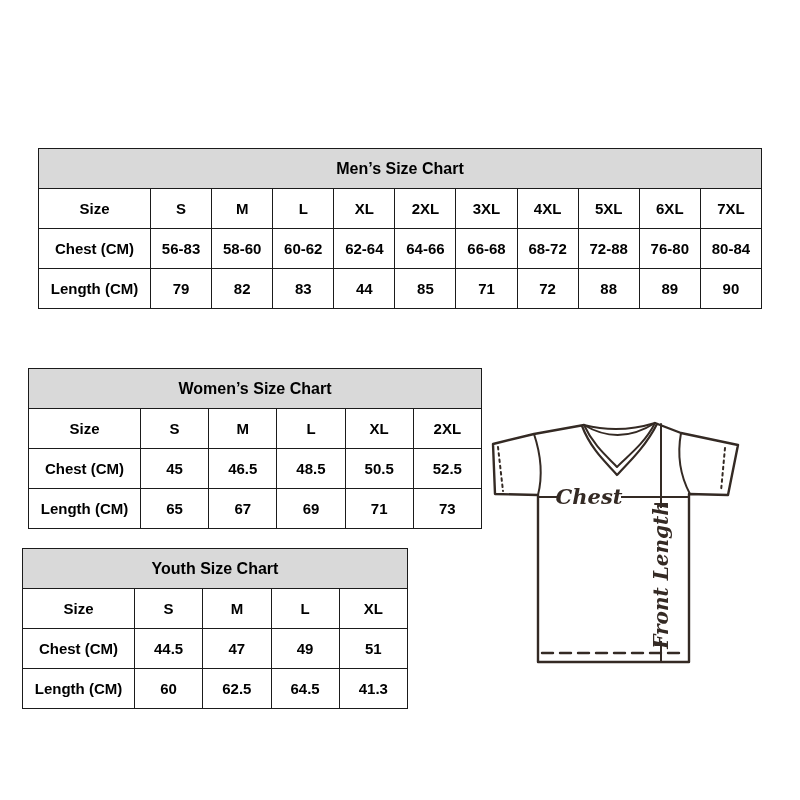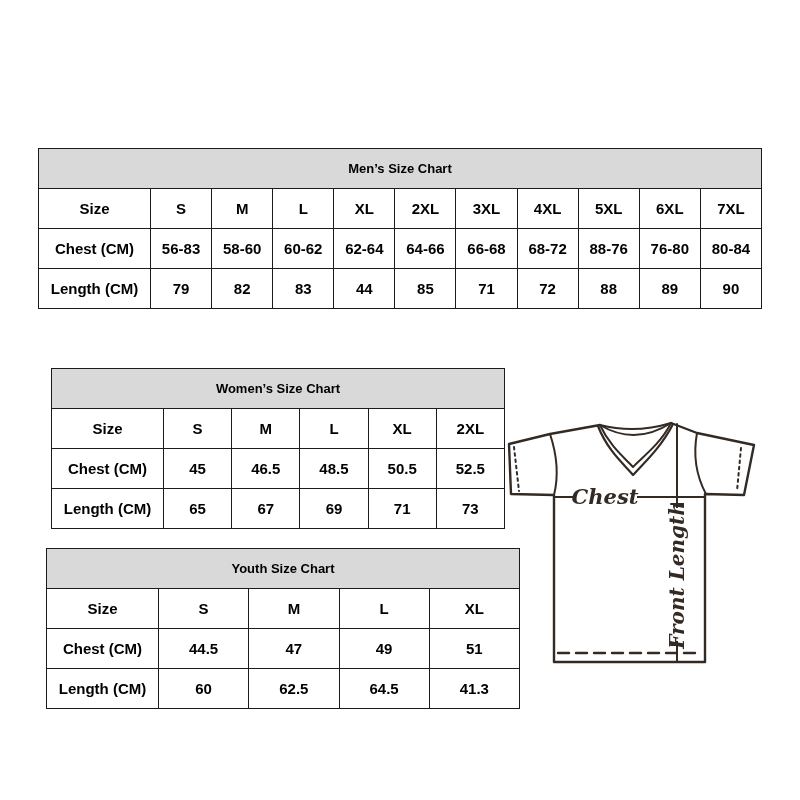--- a/index.html
+++ b/index.html
@@ -14,26 +14,26 @@
   table.size-table {
     position:absolute; border-collapse:collapse; table-layout:fixed;
     background:#fff;
   }
   table.size-table td {
     border:1.5px solid #1b1b1b; text-align:center; vertical-align:middle;
     font-weight:bold; font-size:15px; color:#000; padding:0; height:39px;
     overflow:hidden; white-space:nowrap;
   }
   table.size-table td.section-header {
-    background:#d9d9d9; font-size:13px; height:39px;
+    background:#d9d9d9; font-size:16px; height:39px;
   }
   #mens-table   { left:38px; top:148px; width:724px; }
-  #womens-table { left:51px; top:368px; width:454px; }
-  #youth-table  { left:46px; top:548px; width:474px; }
-  .jersey-wrap { position:absolute; left:492px; top:408px; width:280px; height:262px; }
+  #womens-table { left:28px; top:368px; width:454px; }
+  #youth-table  { left:22px; top:548px; width:386px; }
+  .jersey-wrap { position:absolute; left:476px; top:408px; width:280px; height:262px; }
   svg text.diagram-label {
     font-family:"DejaVu Serif","Liberation Serif",serif;
     font-style:italic; font-weight:bold; fill:#342a24;
   }
 </style>
 </head>
 <body>
 
 <div class="page">
 
@@ -71,21 +71,21 @@
       </tr>
       <tr>
         <td>Chest (CM)</td>
         <td>56-83</td>
         <td>58-60</td>
         <td>60-62</td>
         <td>62-64</td>
         <td>64-66</td>
         <td>66-68</td>
         <td>68-72</td>
-        <td>88-76</td>
+        <td>72-88</td>
         <td>76-80</td>
         <td>80-84</td>
       </tr>
       <tr>
         <td>Length (CM)</td>
         <td>79</td>
         <td>82</td>
         <td>83</td>
         <td>44</td>
         <td>85</td>

